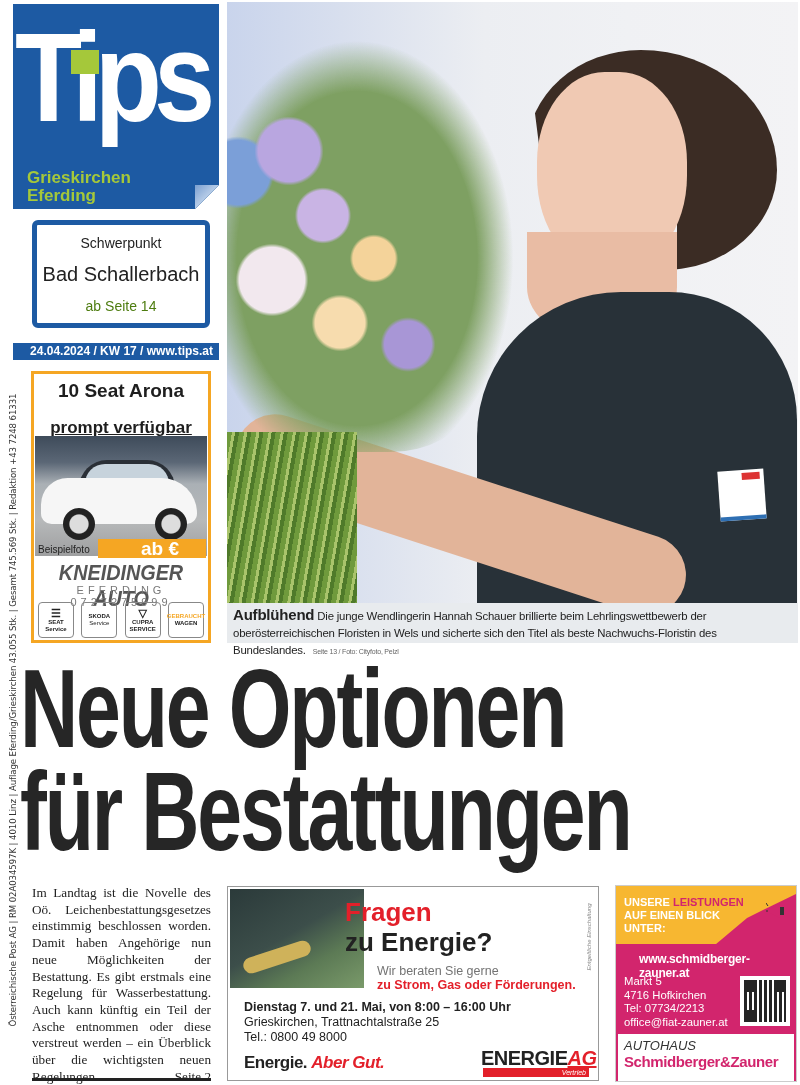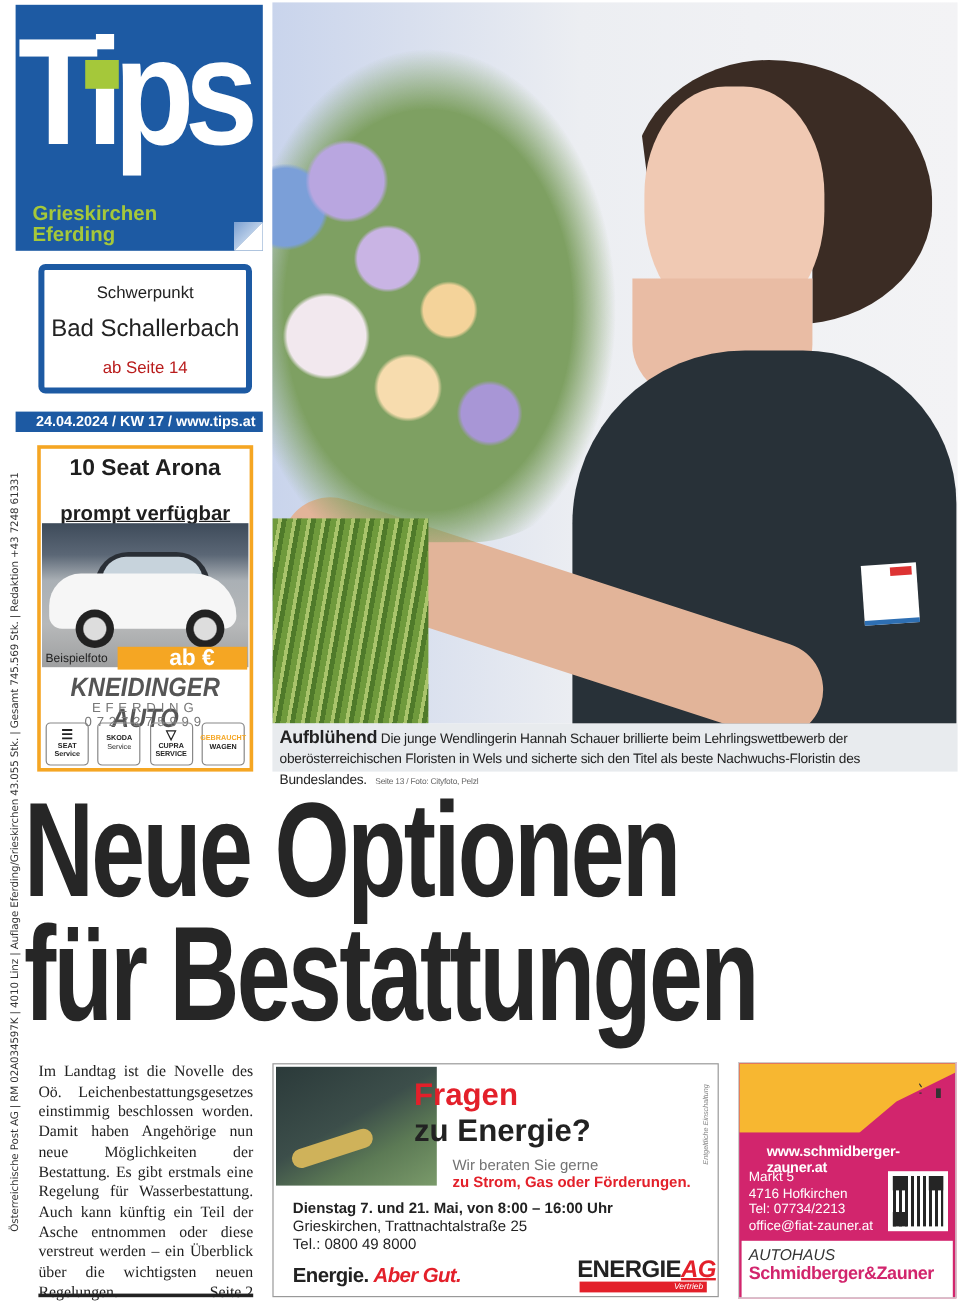--- a/index.html
+++ b/index.html
@@ -14,21 +14,21 @@
   .logo .tips { position: absolute; left: 2px; top: 10px; font-family: "Liberation Sans", sans-serif; font-weight: 900; font-size: 110px; line-height: 1; color: #fff; letter-spacing: -8px; transform: scaleY(1.15); transform-origin: top left; }
   .logo .green-sq { position: absolute; left: 58px; top: 46px; width: 28px; height: 24px; background: #a5c83a; }
   .logo .region { position: absolute; left: 14px; top: 165px; font-weight: bold; font-size: 17px; line-height: 18px; color: #a5c83a; }
   .logo .curl { position: absolute; right: 0; bottom: 0; width: 0; height: 0; border-left: 24px solid transparent; border-bottom: 24px solid #fff; }
   .logo .curl2 { position: absolute; right: 0; bottom: 0; width: 24px; height: 24px; background: linear-gradient(135deg, #7a9fd0 0%, #b8cde8 50%, transparent 50%); }
 
   
   .focus { position: absolute; left: 32px; top: 220px; width: 178px; height: 108px; border: 5px solid #1d5aa3; border-radius: 6px; text-align: center; background: #fff; }
   .focus .l1 { font-size: 14px; margin-top: 10px; color: #222; }
   .focus .l2 { font-size: 20px; margin-top: 12px; color: #222; }
-  .focus .l3 { font-size: 14px; margin-top: 12px; color: #b91c1c; }
+  .focus .l3 { font-size: 14px; margin-top: 12px; color: #4d7c0f; }
 
   
   .datebar { position: absolute; left: 13px; top: 343px; width: 206px; height: 17px; background: #1d5aa3; color: #fff; font-weight: bold; font-size: 12px; line-height: 17px; text-align: right; padding-right: 6px; }
 
   
   .seat-ad { position: absolute; left: 31px; top: 371px; width: 180px; height: 272px; border: 3px solid #f5a623; background: #fff; }
   .seat-ad .h1 { text-align: center; font-size: 19px; font-weight: bold; color: #1e1e1e; margin-top: 6px; }
   .seat-ad .h2 { text-align: center; font-size: 17px; font-weight: bold; color: #1e1e1e; margin-top: 16px; text-decoration: underline; }
   .seat-ad .car { position: absolute; left: 1px; top: 62px; width: 172px; height: 120px; background: linear-gradient(180deg,#3e4b5a 0%,#5b6776 22%,#aab0b5 40%,#b7b9ba 70%,#9e9fa0 100%); overflow: hidden; }
   .seat-ad .car .body { position: absolute; left: 6px; top: 42px; width: 156px; height: 46px; background: #f6f6f6; border-radius: 30px 40px 12px 12px; }
@@ -225,20 +225,25 @@
     <span>ENERGIE</span><span class="red">AG</span>
   </div>
   <div class="vertrieb">Vertrieb</div>
   <div class="vert">
     <span>Entgeltliche Einschaltung</span>
   </div>
 </div>
 
 <div class="autohaus">
   <div class="top"></div>
+  <div class="t1">
+    <div><span>UNSERE </span><span class="hl">LEISTUNGEN</span></div>
+    <div>AUF EINEN BLICK</div>
+    <div>UNTER:</div>
+  </div>
   <svg class="mega" viewBox="0 0 22 22">
     <polygon points="4,9 14,4 14,18 4,13" fill="#d2256d"></polygon>
     <rect x="14" y="7" width="4" height="8" fill="#333"></rect>
     <line x1="2" y1="6" x2="0" y2="3" stroke="#333" stroke-width="1"></line>
     <line x1="2" y1="11" x2="0" y2="11" stroke="#333" stroke-width="1"></line>
   </svg>
   <div class="url">www.schmidberger-zauner.at</div>
   <div class="addr">
     <div>Markt 5</div>
     <div>4716 Hofkirchen</div>

